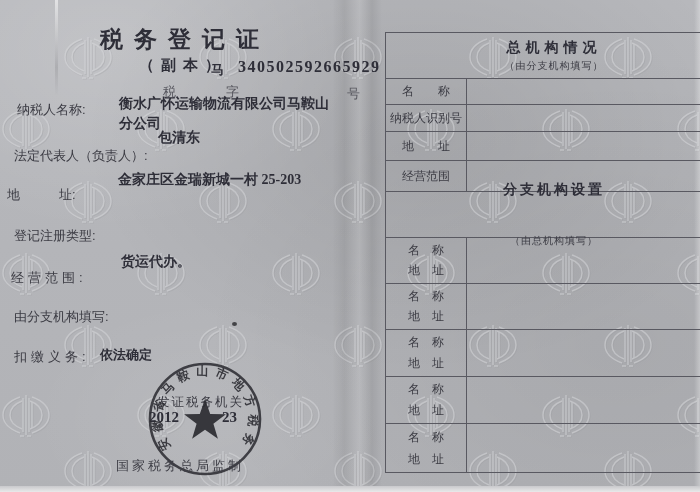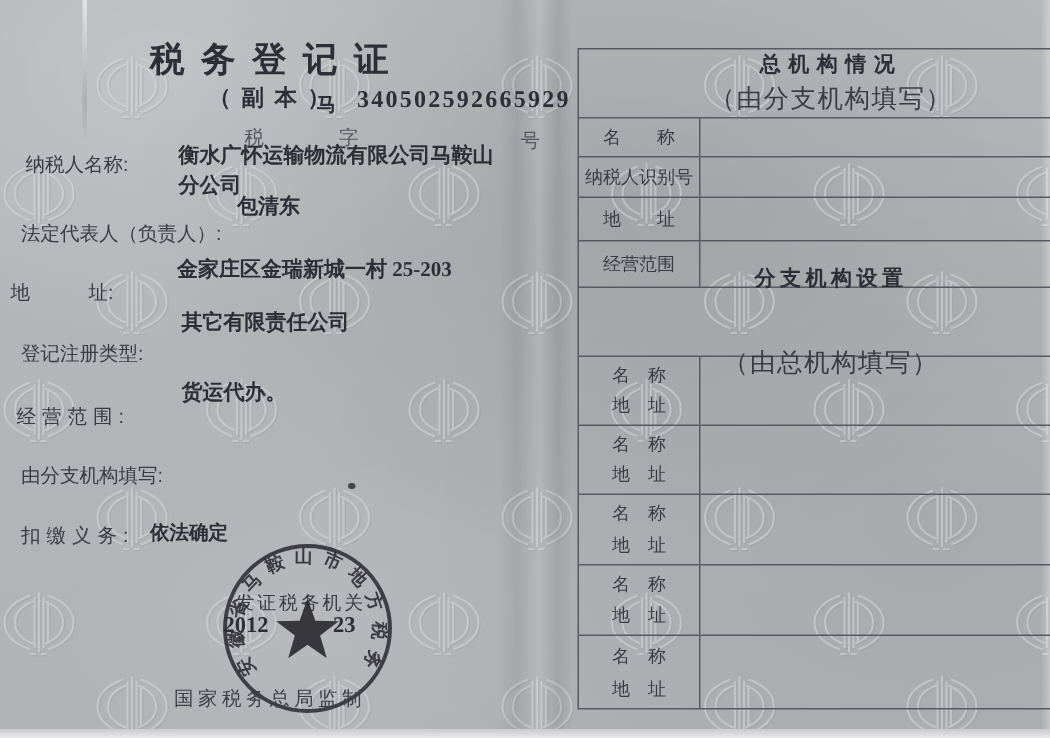--- a/index.html
+++ b/index.html
@@ -40,21 +40,21 @@
   .nlc{font-size:13px;color:var(--faint);}
   .label{font-size:13px;color:var(--ink);}
   .value{font-size:14px;font-weight:bold;color:var(--ink-strong);font-family:"Liberation Serif", serif;}
   .ls4{letter-spacing:4px;}
   
   .rtable{left:385px;top:32px;width:338px;border:1px solid var(--line);box-sizing:border-box;background:transparent;}
   .rtable > div{box-sizing:border-box;}
   .thdr{display:flex;flex-direction:column;align-items:center;justify-content:center;}
   .thdr2{border-top:1px solid var(--line);}
   .thdr-title{font-size:14px;font-weight:bold;letter-spacing:5px;color:var(--ink-strong);}
-  .thdr-sub{font-size:17px;margin-top:2px;letter-spacing:1px;color:var(--ink);}
+  .thdr-sub{font-size:10px;margin-top:2px;letter-spacing:1px;color:var(--ink);}
   .trow{display:flex;border-top:1px solid var(--line);}
   .tlbl{width:80px;border-right:1px solid var(--line);display:flex;align-items:center;justify-content:center;
     font-size:12px;color:var(--ink);}
   .pairlbl{flex-direction:column;justify-content:space-around;padding:2px 0;}
   .tval{flex:1;}
   
   .issuer-line{left:157px;top:394px;font-size:12.5px;letter-spacing:2px;color:var(--ink);}
   .issue-num{font-size:15px;font-weight:bold;color:var(--ink-strong);font-family:"Liberation Serif", serif;}
   .stamp-svg{left:138px;top:352px;}
   .footer{left:116px;top:457px;font-size:13px;letter-spacing:3px;color:#3e3e46;}
@@ -135,21 +135,20 @@
   <div class="abs label" style="left:17px;top:101px;">纳税人名称:</div>
   <div class="abs value" style="left:119px;top:95px;">衡水广怀运输物流有限公司马鞍山</div>
   <div class="abs value" style="left:119px;top:115px;">分公司</div>
 
   <div class="abs value" style="left:158px;top:129px;">包清东</div>
   <div class="abs label" style="left:14px;top:147px;">法定代表人（负责人）:</div>
 
   <div class="abs value" style="left:118px;top:171px;">金家庄区金瑞新城一村 25-203</div>
   <div class="abs label" style="left:7px;top:186px;text-align:right;">地　　　址:</div>
 
-  <div class="abs value" style="left:121px;top:206px;">其它有限责任公司</div>
   <div class="abs label" style="left:14px;top:227px;">登记注册类型:</div>
 
   <div class="abs value" style="left:121px;top:253px;">货运代办。</div>
   <div class="abs label ls4" style="left:11px;top:269px;">经营范围:</div>
 
   <div class="abs label" style="left:14px;top:308px;">由分支机构填写:</div>
 
   <div class="abs label ls4" style="left:14px;top:348px;">扣缴义务:</div>
   <div class="abs value" style="left:100px;top:346px;font-size:13px;">依法确定</div>
 

